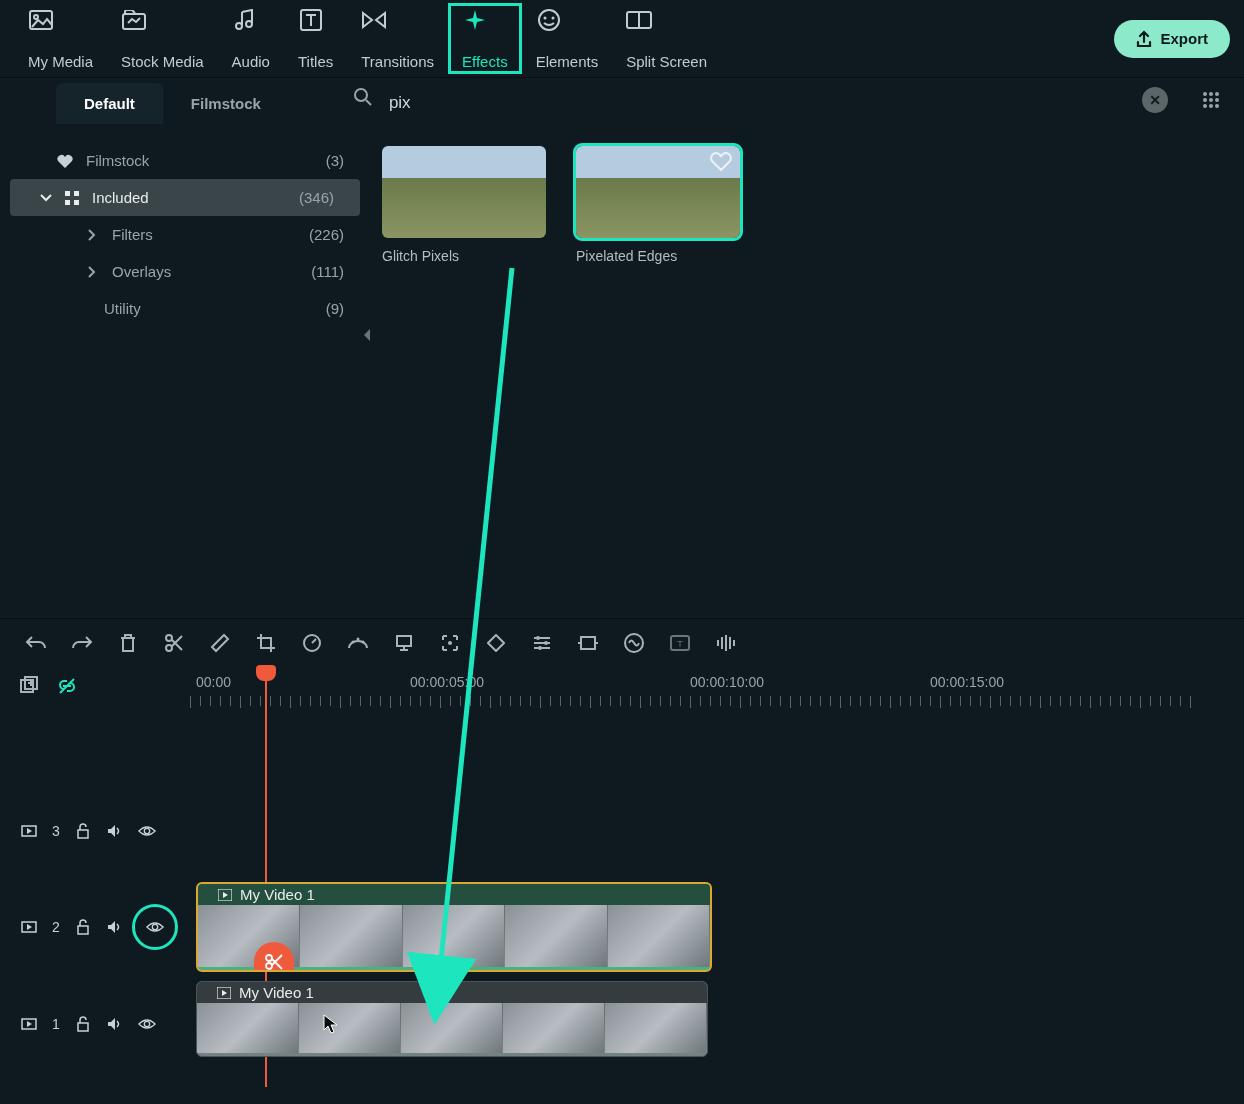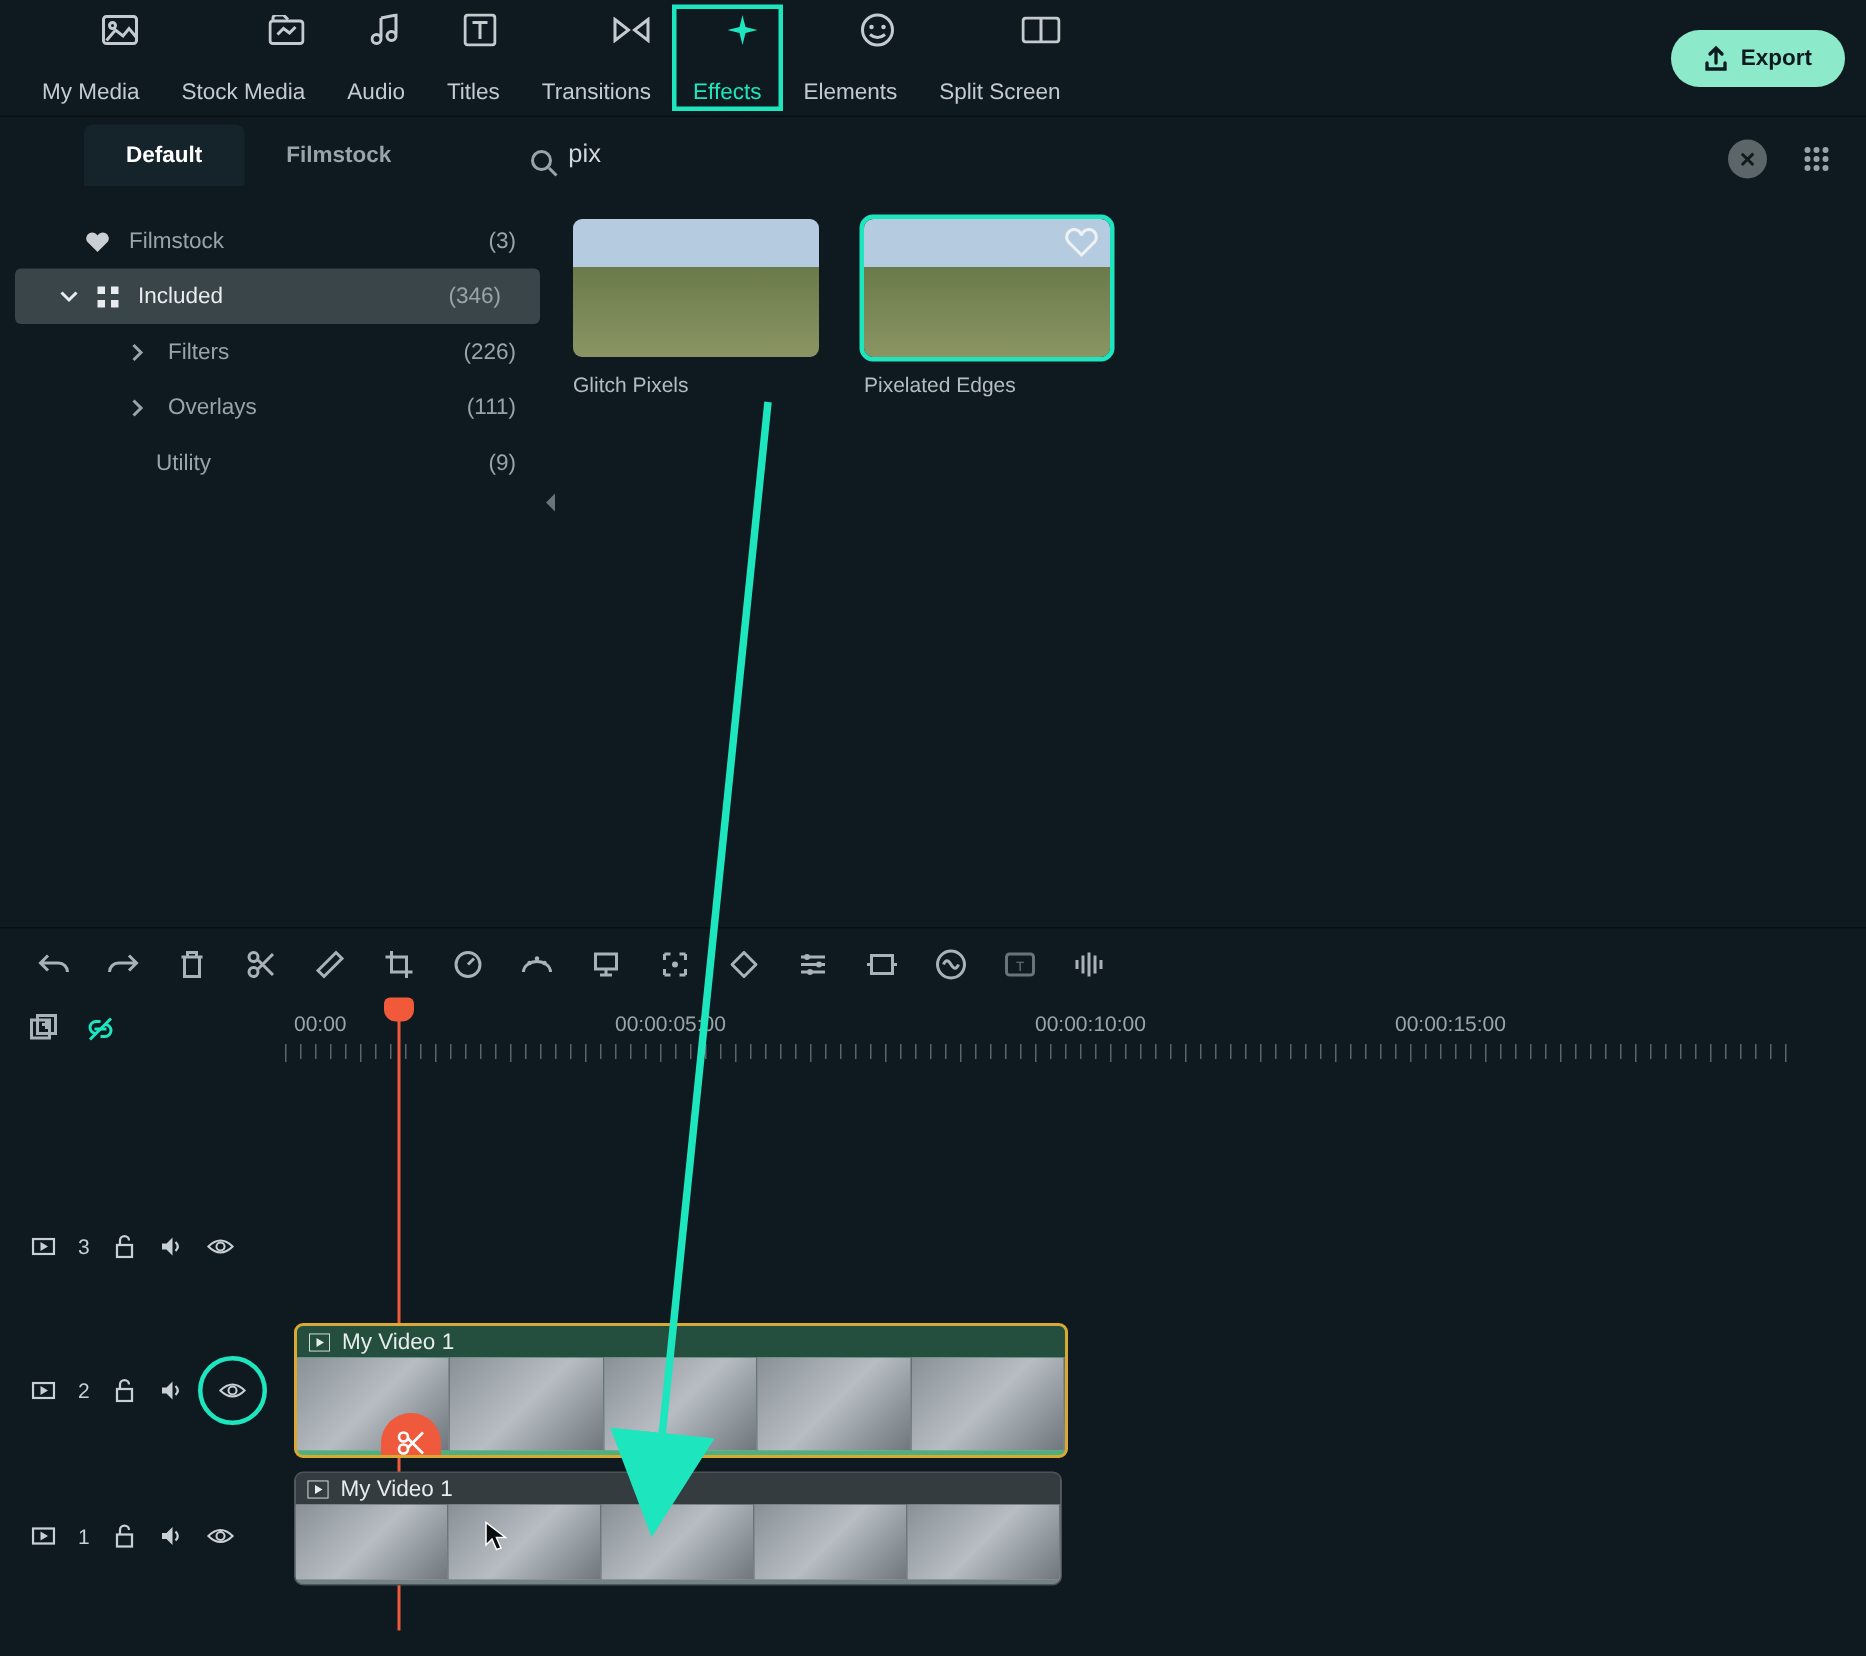--- a/index.html
+++ b/index.html
@@ -17,21 +17,21 @@
 .topnav {
   display: flex;
   align-items: center;
   height: 78px;
   padding: 0 14px;
   border-bottom: 1px solid #0a0e10;
 }
 .nav-item {
   display: flex;
   flex-direction: column;
-  align-items: flex-end;
+  align-items: flex-start;
   justify-content: center;
   gap: 20px;
   padding: 4px 14px;
   cursor: pointer;
   color: #c4cbcf;
 }
 .nav-item .nav-icon { width: 26px; height: 26px; display:flex; align-items:center; justify-content:center; }
 .nav-item.active {
   border: 3px solid #1de6bf;
   padding: 1px 11px;
@@ -64,23 +64,23 @@
   cursor: pointer;
 }
 .subnav-tab.active {
   color: #fff;
   background: #15242a;
   border-radius: 6px 6px 0 0;
 }
 .subnav .search-wrap {
   margin-left: 64px;
   display: flex;
-  align-items: flex-end;
+  align-items: flex-start;
   flex: 1;
-  gap: 2px;
+  gap: 12px;
   padding-right: 20px;
 }
 .search-input {
   flex: 1;
   background: transparent;
   border: none;
   color: #d0d6d9;
   font-size: 17px;
   outline: none;
   padding: 6px 4px;
@@ -232,21 +232,21 @@
   overflow:hidden;
 }
 .clip.secondary { 
   background:#758284;
   border:1px solid #4b5558;
   height:76px;
   width:512px;
 }
 .clip-label-bar {
   display:flex; align-items:center; gap:8px;
-  padding:2px 8px;
+  padding:2px 20px;
   background:rgba(10,14,16,0.6);
   color:#e8ecee; font-size:15px;
 }
 .clip-frames {
   display:flex;
   height:calc(100% - 24px);
 }
 .frame {
   flex:1;
   background:linear-gradient(135deg,#8a9196 0%,#b7bdc2 50%,#6f777c 100%);

